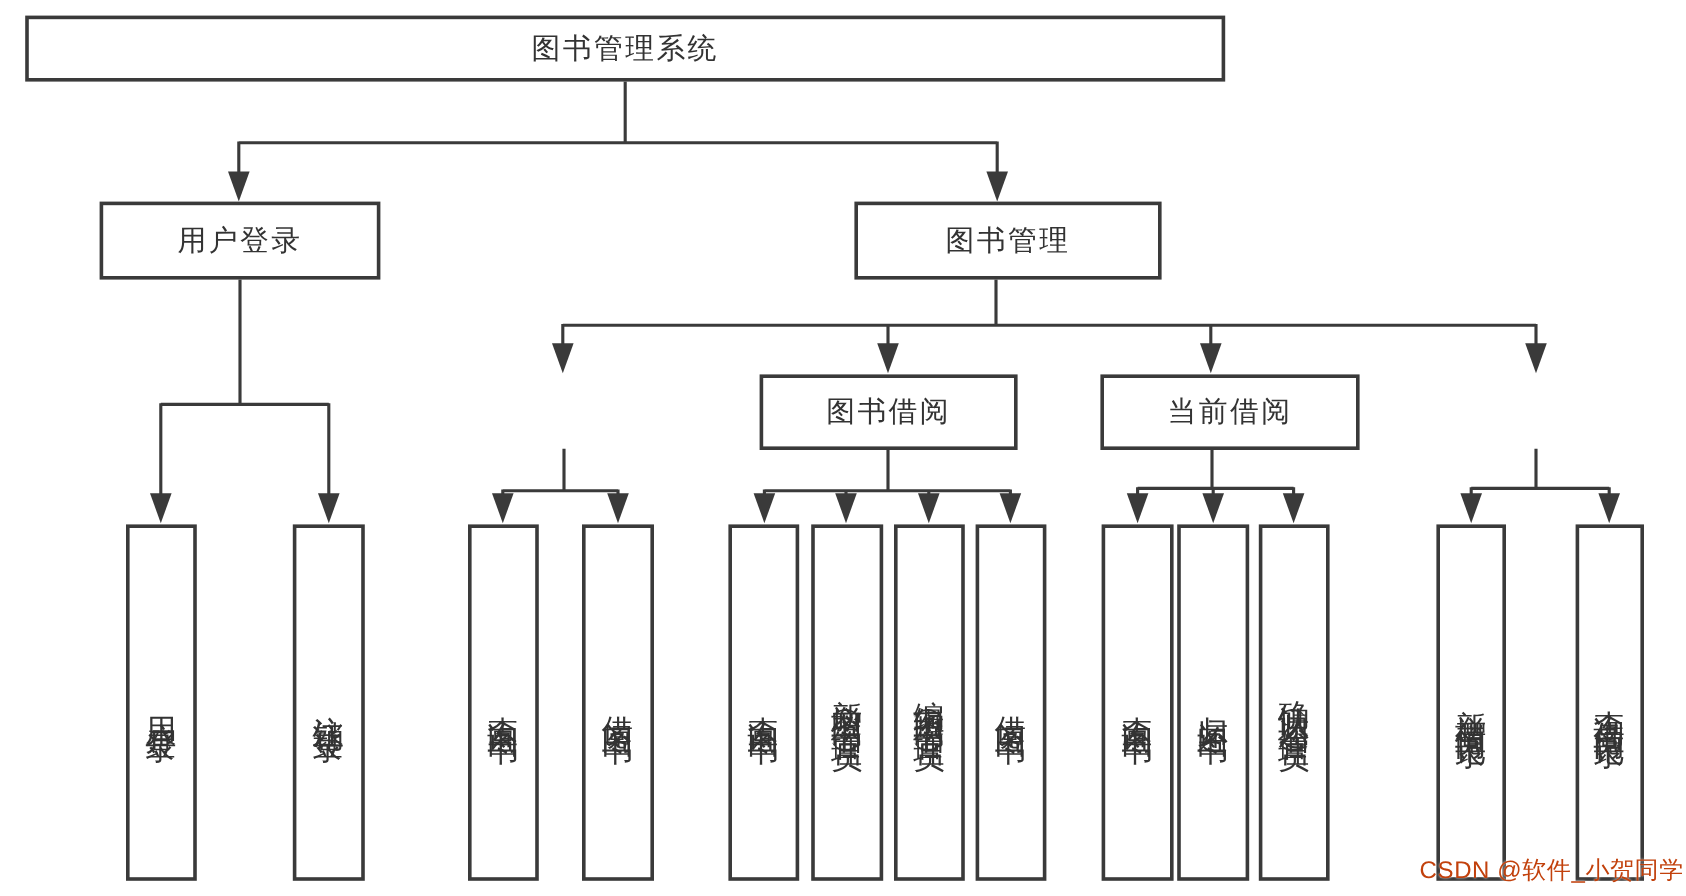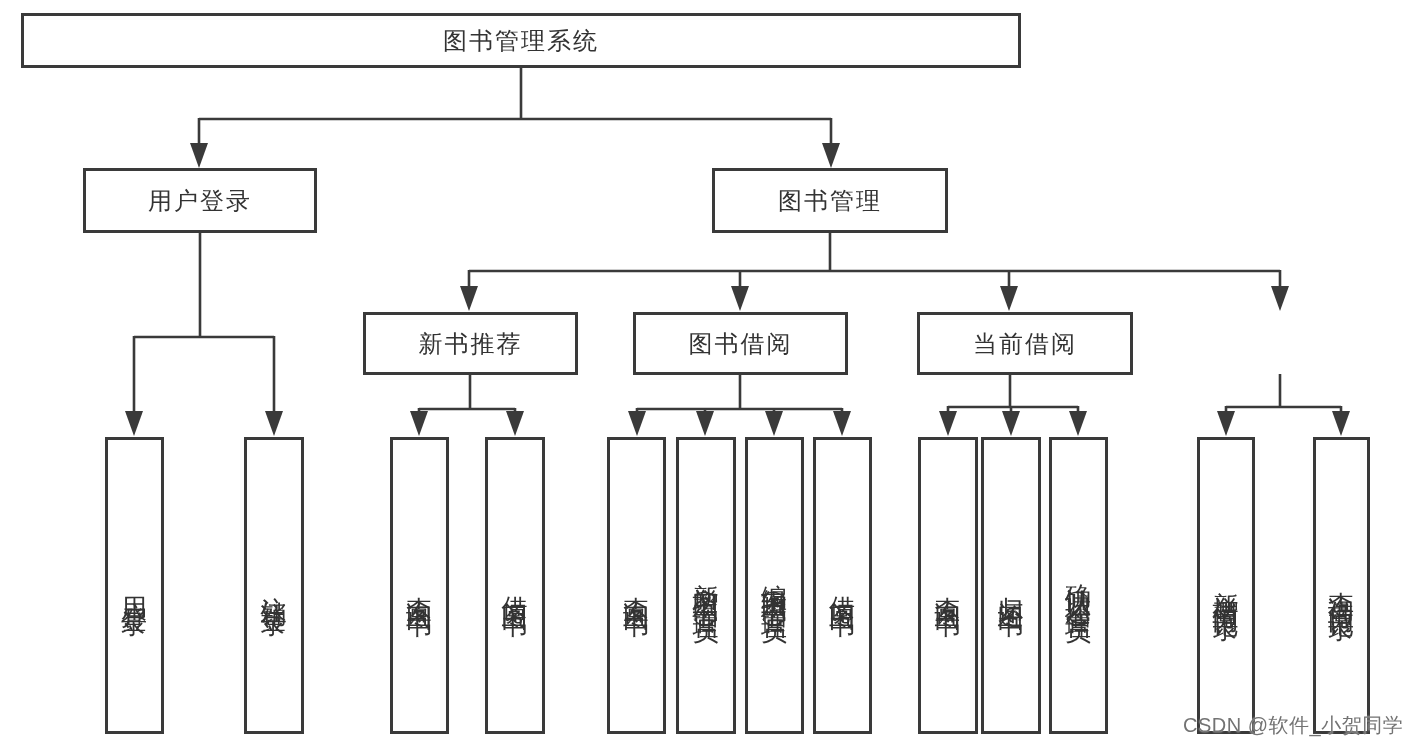--- a/index.html
+++ b/index.html
@@ -40,21 +40,21 @@
     font-size: 26px;
     letter-spacing: 5px;
     line-height: 1.0;
   }
   .watermark {
     position: absolute;
     left: 1183px;
     top: 712px;
     font-size: 20px;
     letter-spacing: 0.5px;
-    color: #737373;
+    color: #c2410c;
     text-shadow: 0 0 2px rgba(255,255,255,0.9);
     white-space: nowrap;
     z-index: 5;
   }
 </style>
 </head>
 <body>
 
 <div class="stage">
 
@@ -97,23 +97,22 @@
       <polygon points="1002,411 1020,411 1011,436"></polygon>
       <polygon points="1069,411 1087,411 1078,436"></polygon>
       <polygon points="1217,411 1235,411 1226,436"></polygon>
       <polygon points="1332,411 1350,411 1341,436"></polygon>
     </g>
   </svg>
 
   <div class="node h-node" style="left:21px; top:13px; width:1000px; height:55px;">图书管理系统</div>
 
   <div class="node h-node" style="left:83px; top:168px; width:234px; height:65px;">用户登录</div>
-  <div class="node h-node" style="left:712px; top:168px; width:236px; height:65px;">图书管理</div>
+  <div class="node h-node" style="left:712px; top:168px; width:256px; height:65px;">图书管理</div>
 
-  <div class="node h-node" style="left:363px; top:312px; width:215px; height:63px;">新书推荐</div>
   <div class="node h-node" style="left:633px; top:312px; width:215px; height:63px;">图书借阅</div>
   <div class="node h-node" style="left:917px; top:312px; width:216px; height:63px;">当前借阅</div>
 
   <div class="node v-node" style="left:105px; top:437px; width:59px; height:297px;">用户登录</div>
   <div class="node v-node" style="left:244px; top:437px; width:60px; height:297px;">注销登录</div>
 
   <div class="node v-node" style="left:390px; top:437px; width:59px; height:297px;">查询图书</div>
   <div class="node v-node" style="left:485px; top:437px; width:60px; height:297px;">借阅图书</div>
 
   <div class="node v-node" style="left:607px; top:437px; width:59px; height:297px;">查询图书</div>

